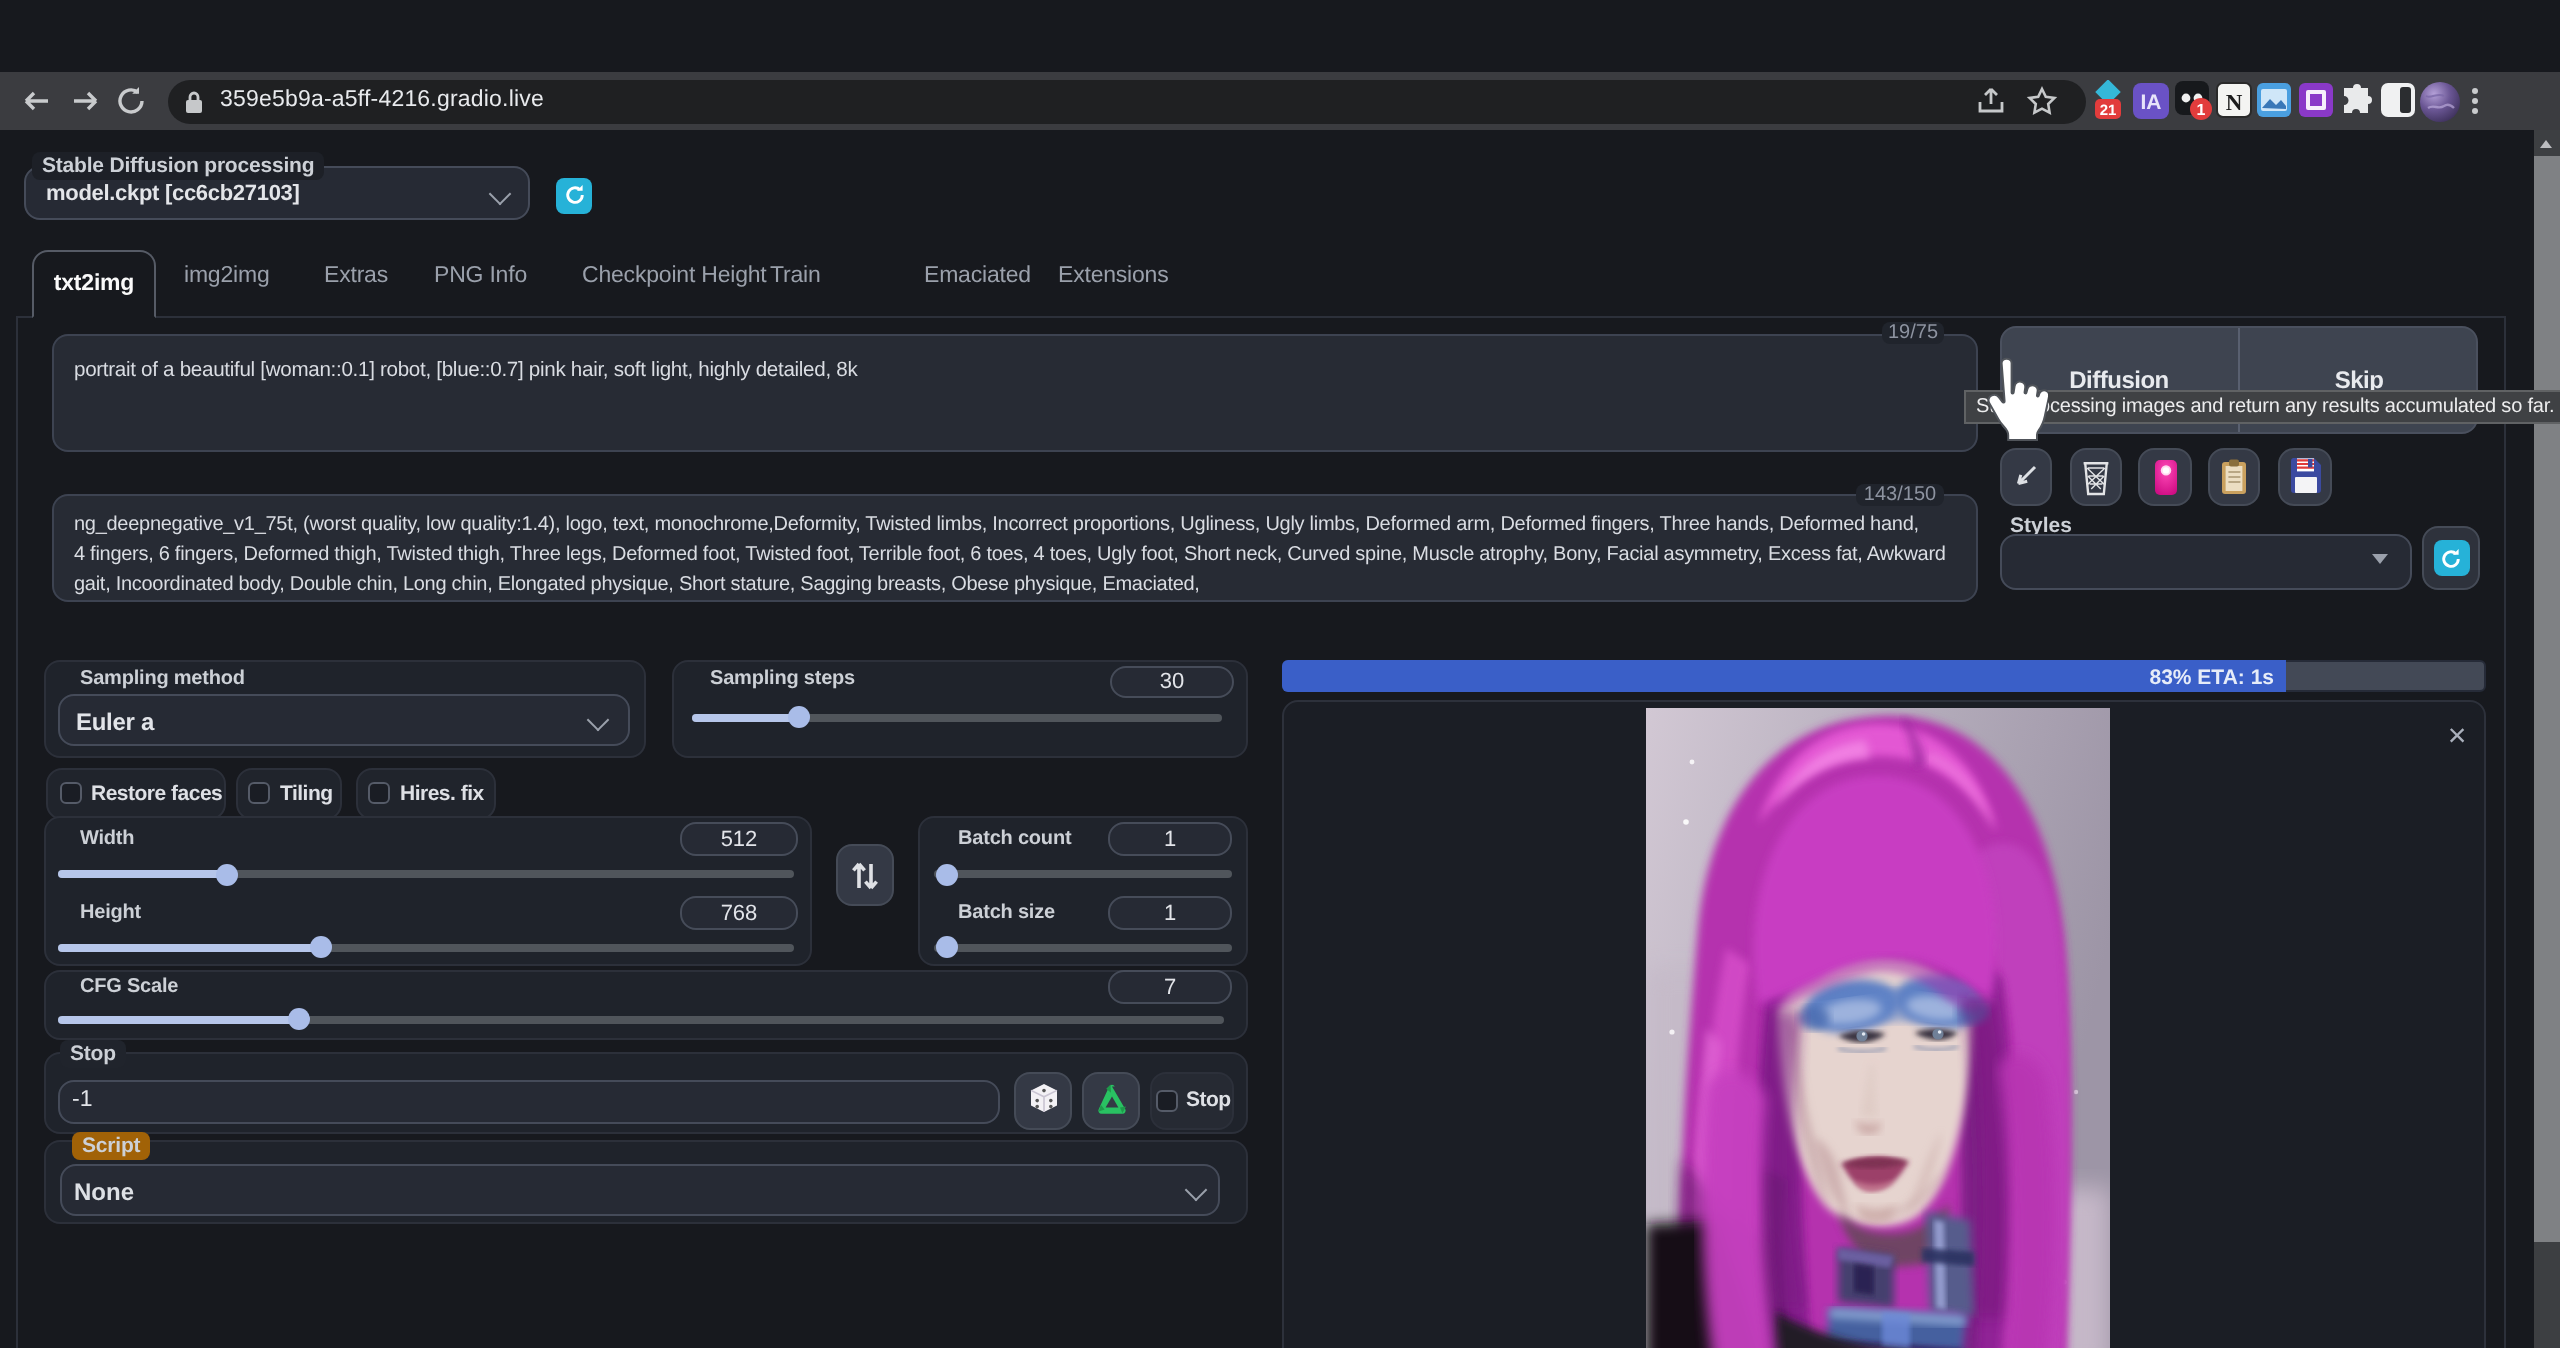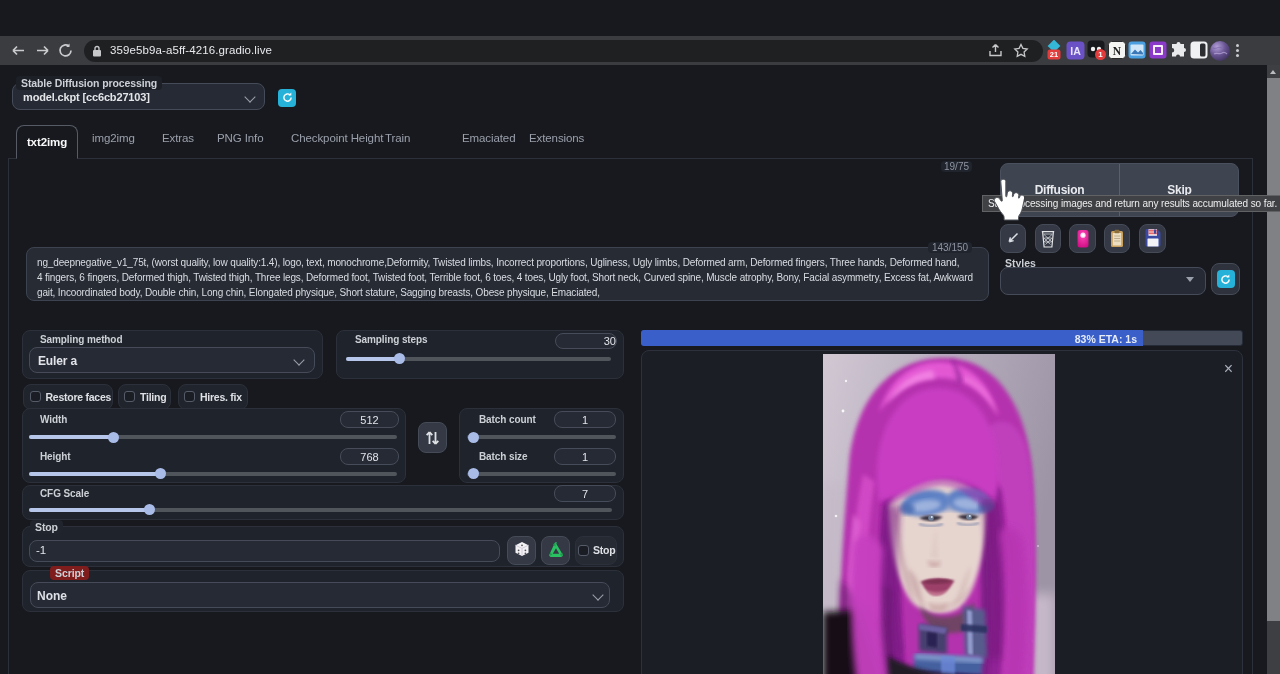--- a/index.html
+++ b/index.html
@@ -136,20 +136,21 @@
   <div class="abs" style="left:8px;top:122px;width:1245px;height:1px;background:#2c303a;"></div>
   <div class="abs" style="left:16px;top:88.5px;width:62px;height:34px;border:1px solid #565b66;border-bottom:1px solid #17191e;border-radius:8px 8px 0 0;background:#17191e;color:#fafafa;font-size:11.5px;font-weight:bold;text-align:center;line-height:33px;letter-spacing:-0.1px;">txt2img</div>
   <div class="tab" style="left:92px;">img2img</div>
   <div class="tab" style="left:162px;">Extras</div>
   <div class="tab" style="left:217px;">PNG Info</div>
   <div class="tab" style="left:291px;">Checkpoint Height</div>
   <div class="tab" style="left:385px;">Train</div>
   <div class="tab" style="left:462px;">Emaciated</div>
   <div class="tab" style="left:529px;">Extensions</div>
 
+  <div class="ta" style="left:26px;top:131px;width:963px;height:59px;padding:10px 10px;font-size:10.3px;letter-spacing:-0.15px;">portrait of a beautiful [woman::0.1] robot, [blue::0.7] pink hair, soft light, highly detailed, 8k</div>
   <div class="counter" style="left:941px;top:125px;width:31px;line-height:11px;">19/75</div>
   <div class="ta" style="left:26px;top:211px;width:963px;height:54px;padding:6.5px 10px;font-size:10px;letter-spacing:-0.14px;">ng_deepnegative_v1_75t, (worst quality, low quality:1.4), logo, text, monochrome,Deformity, Twisted limbs, Incorrect proportions, Ugliness, Ugly limbs, Deformed arm, Deformed fingers, Three hands, Deformed hand,<br>4 fingers, 6 fingers, Deformed thigh, Twisted thigh, Three legs, Deformed foot, Twisted foot, Terrible foot, 6 toes, 4 toes, Ugly foot, Short neck, Curved spine, Muscle atrophy, Bony, Facial asymmetry, Excess fat, Awkward<br>gait, Incoordinated body, Double chin, Long chin, Elongated physique, Short stature, Sagging breasts, Obese physique, Emaciated,</div>
   <div class="counter" style="left:928px;top:206px;width:44px;line-height:11px;">143/150</div>
 
   <div class="abs" style="left:1000px;top:127px;width:239px;height:54px;background:#3e4450;border:1px solid #4a505e;border-radius:8px;"></div>
   <div class="abs" style="left:1119px;top:128px;width:1px;height:52px;background:#596070;"></div>
   <div class="abs" style="left:1000px;top:147px;width:119px;text-align:center;color:#e8eaee;font-size:12px;font-weight:bold;letter-spacing:-0.25px;">Diffusion</div>
   <div class="abs" style="left:1120px;top:147px;width:119px;text-align:center;color:#e8eaee;font-size:12px;font-weight:bold;letter-spacing:-0.25px;">Skip</div>
   <div class="abs" style="left:982px;top:158.5px;width:298px;height:17.5px;background:#3f4144;border:1px solid #606264;border-right:none;color:#ededee;font-size:10px;line-height:15.5px;padding-left:5px;white-space:nowrap;overflow:hidden;letter-spacing:-0.1px;">Stop processing images and return any results accumulated so far.</div>
   <svg id="cursor" class="abs" style="left:990px;top:142px;" width="34" height="44" viewBox="0 0 17 22">
@@ -204,21 +205,21 @@
     </svg>
 
   <div class="form" style="left:22px;top:294px;width:301px;height:49px;"></div>
   <div class="lbl" style="left:40px;top:298px;">Sampling method</div>
   <div class="input" style="left:29px;top:311px;width:286px;height:26px;"></div>
   <div class="abs" style="left:38px;top:318px;color:#e2e4e9;font-size:12px;font-weight:bold;letter-spacing:-0.15px;">Euler a</div>
   <div class="chev" style="left:295px;top:320px;"></div>
 
   <div class="form" style="left:336px;top:294px;width:288px;height:49px;"></div>
   <div class="lbl" style="left:355px;top:298px;">Sampling steps</div>
-  <div class="numin" style="left:555px;top:297px;width:62px;height:16px;line-height:15px;text-align:right;">30</div>
+  <div class="numin" style="left:555px;top:297px;width:62px;height:16px;line-height:15px;">30</div>
   <div class="slider" style="left:346px;top:320.5px;width:265px;">
       <div class="sfill" style="width:54px;"></div>
       <div class="shandle" style="left:48px;"></div>
     </div>
 
   <div class="chip" style="left:23px;top:348px;width:90px;height:26px;"></div>
   <div class="cb" style="left:29.5px;top:355px;"></div>
   <div class="cblbl" style="left:45.5px;top:355px;">Restore faces</div>
   <div class="chip" style="left:117.5px;top:348px;width:53px;height:26px;"></div>
   <div class="cb" style="left:124px;top:355px;"></div>
@@ -287,21 +288,21 @@
       <path d="M10 7.2 L13.2 12.8 H6.8 z" fill="#343945"></path>
       <path d="M9.3 1.2 l-2.2 2.2 2.4 2.0 z" fill="#1e9a4a"></path>
       <path d="M17 12.2 l-3 .6 1.2 2.8 z" fill="#1e9a4a"></path>
       <path d="M3.4 14.8 l2.9 -1 -1.9 -2.4 z" fill="#1e9a4a"></path>
     </svg>
   <div class="chip" style="left:575px;top:500px;width:42px;height:29px;background:#262a33;"></div>
   <div class="cb" style="left:577.5px;top:508.5px;"></div>
   <div class="cblbl" style="left:593px;top:508px;">Stop</div>
 
   <div class="form" style="left:22px;top:534px;width:602px;height:42px;"></div>
-  <div class="legend" style="left:50px;top:530px;background:#7f1d1d;">Script</div>
+  <div class="legend" style="left:36px;top:530px;background:#a16207;">Script</div>
   <div class="input" style="left:30px;top:546px;width:580px;height:26px;"></div>
   <div class="abs" style="left:37px;top:552.5px;color:#dde0e5;font-size:12px;font-weight:bold;">None</div>
   <div class="chev" style="left:594px;top:555px;"></div>
 
   <div class="abs" style="left:641px;top:294px;width:602px;height:16px;background:#434956;border-radius:3px;border:1px solid #262b38;"></div>
   <div class="abs" style="left:641px;top:294px;width:502px;height:16px;background:#3a5fc8;border-radius:3px 0 0 3px;"></div>
   <div class="abs" style="left:1000px;top:297px;width:137px;text-align:right;color:#e6ecf8;font-size:10.5px;font-weight:bold;">83% ETA: 1s</div>
 
   <div class="abs" style="left:641px;top:314px;width:602px;height:343px;background:#1b1e25;border:1px solid #2d313b;border-radius:8px;"></div>
   <div class="abs" style="left:1221px;top:325px;width:15px;height:15px;color:#aab0bc;font-size:16px;line-height:15px;text-align:center;">×</div>

